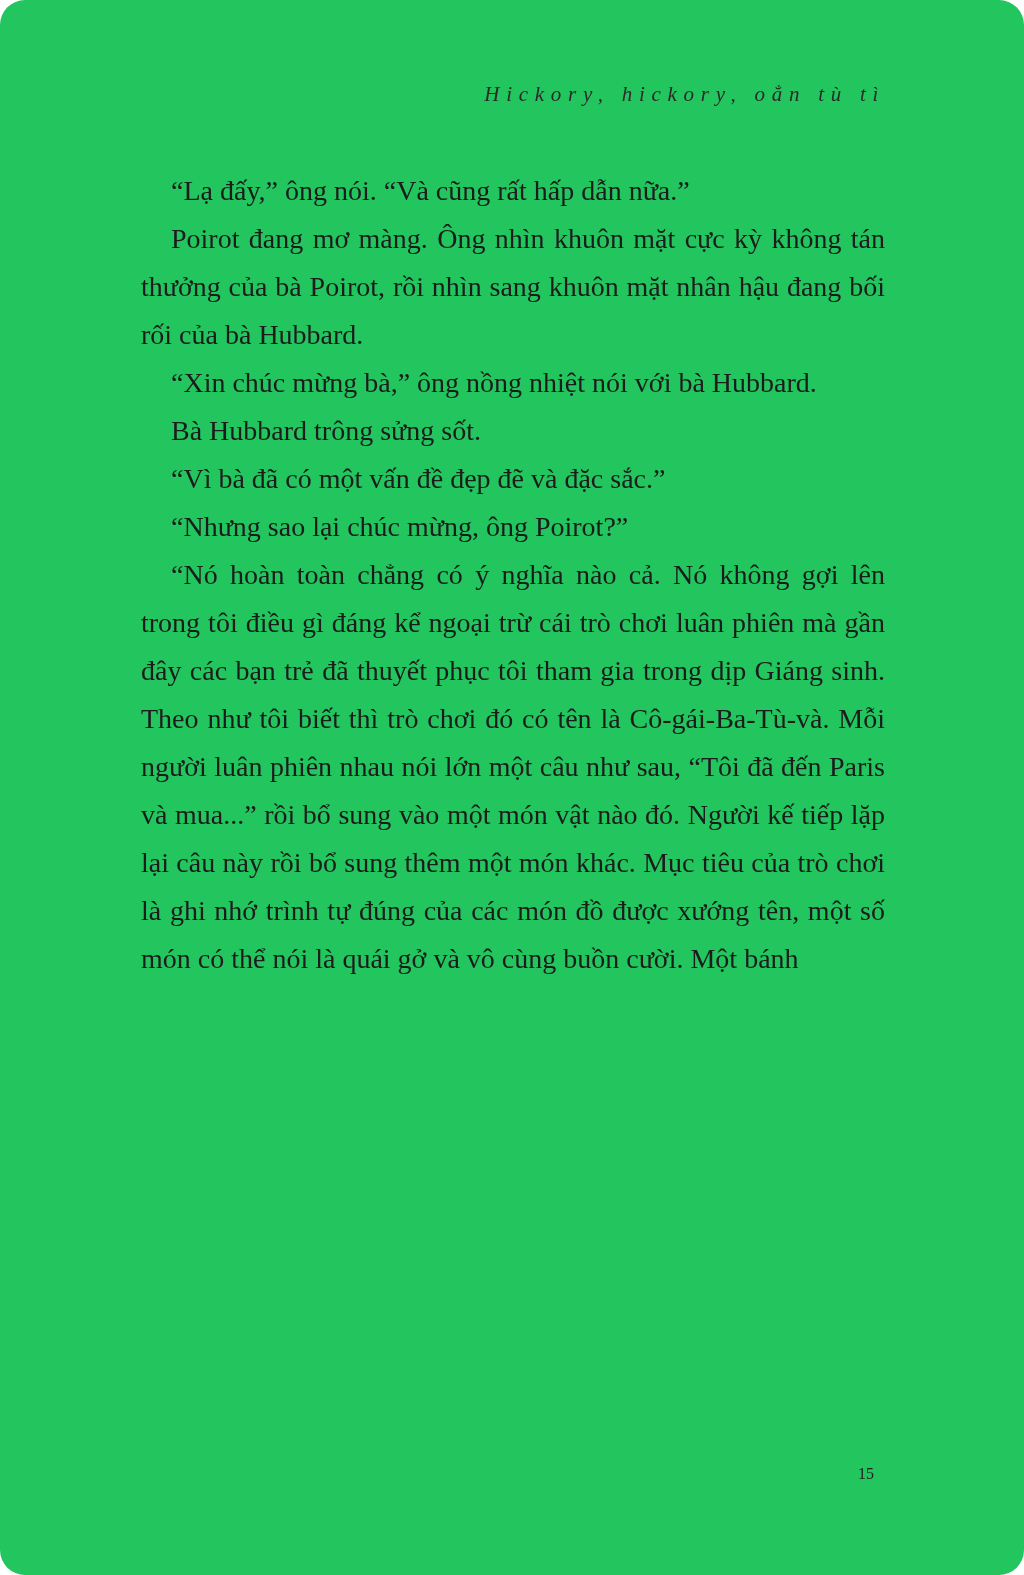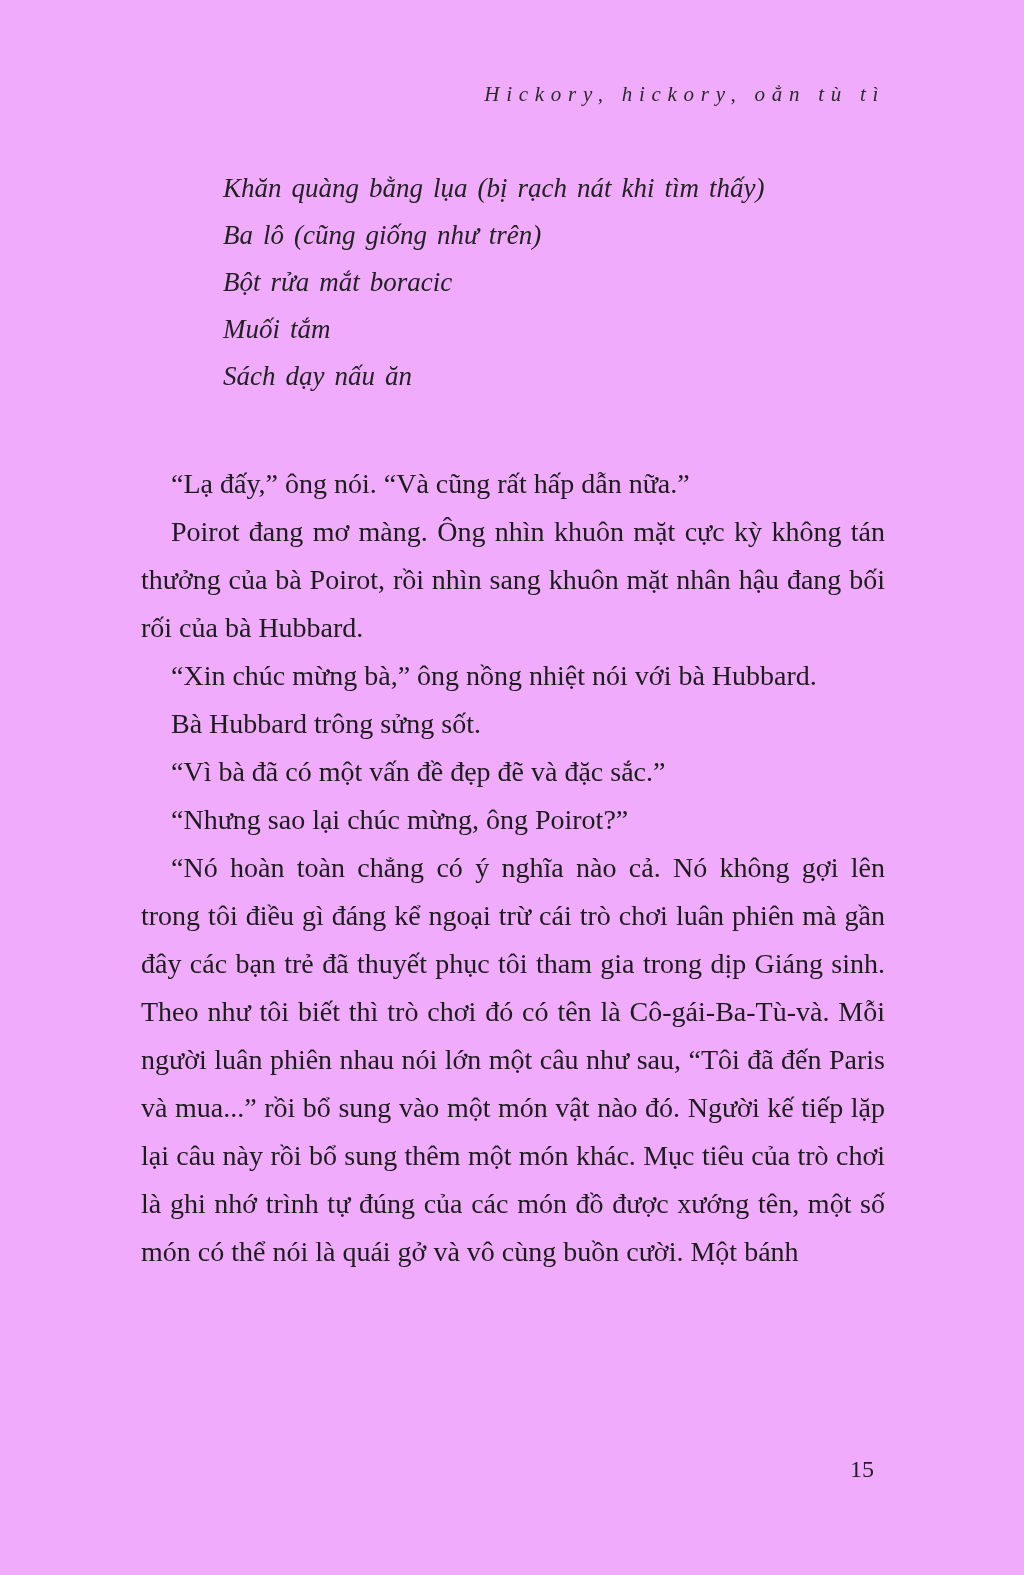--- a/index.html
+++ b/index.html
@@ -5,26 +5,27 @@
   html, body {
     margin: 0;
     padding: 0;
     background: #ffffff;
   }
   .page {
     position: relative;
     width: 1024px;
     height: 1575px;
     margin: 0 auto;
-    background: #f0abfc;
+    background: #22c55e;
     box-sizing: border-box;
     padding: 82px 139px 0 141px;
     font-family: "Liberation Serif", "DejaVu Serif", serif;
     color: #1e1e1e;
     overflow: hidden;
+    border-radius: 25px;
   }
   .running-head {
     text-align: right;
     font-style: italic;
     font-size: 21px;
     letter-spacing: 0.32em;
     color: #2a2a2a;
     white-space: nowrap;
   }
   .inventory-list {
@@ -47,38 +48,31 @@
     text-align: justify;
     color: #1c1c1c;
   }
   .para.indent {
     text-indent: 30px;
   }
   .page-number {
     position: absolute;
     right: 150px;
     bottom: 92px;
-    font-size: 24px;
+    font-size: 16px;
     color: #222222;
     text-align: right;
   }
 </style>
 </head>
 <body>
 
 <div class="page">
   <div class="running-head">Hickory, hickory, oẳn tù tì</div>
 
-  <div class="inventory-list">
-      <div class="list-line">Khăn quàng bằng lụa (bị rạch nát khi tìm thấy)</div>
-      <div class="list-line">Ba lô (cũng giống như trên)</div>
-      <div class="list-line">Bột rửa mắt boracic</div>
-      <div class="list-line">Muối tắm</div>
-      <div class="list-line">Sách dạy nấu ăn</div>
-    </div>
 
   <div class="body-paragraphs">
       <p class="para indent">“Lạ đấy,” ông nói. “Và cũng rất hấp dẫn nữa.”</p>
       <p class="para indent">Poirot đang mơ màng. Ông nhìn khuôn mặt cực kỳ không tán thưởng của bà Poirot, rồi nhìn sang khuôn mặt nhân hậu đang bối rối của bà Hubbard.</p>
       <p class="para indent">“Xin chúc mừng bà,” ông nồng nhiệt nói với bà Hubbard.</p>
       <p class="para indent">Bà Hubbard trông sửng sốt.</p>
       <p class="para indent">“Vì bà đã có một vấn đề đẹp đẽ và đặc sắc.”</p>
       <p class="para indent">“Nhưng sao lại chúc mừng, ông Poirot?”</p>
       <p class="para indent">“Nó hoàn toàn chẳng có ý nghĩa nào cả. Nó không gợi lên trong tôi điều gì đáng kể ngoại trừ cái trò chơi luân phiên mà gần đây các bạn trẻ đã thuyết phục tôi tham gia trong dịp Giáng sinh. Theo như tôi biết thì trò chơi đó có tên là Cô-gái-Ba-Tù-và. Mỗi người luân phiên nhau nói lớn một câu như sau, “Tôi đã đến Paris và mua...” rồi bổ sung vào một món vật nào đó. Người kế tiếp lặp lại câu này rồi bổ sung thêm một món khác. Mục tiêu của trò chơi là ghi nhớ trình tự đúng của các món đồ được xướng tên, một số món có thể nói là quái gở và vô cùng buồn cười. Một bánh</p>
     </div>

